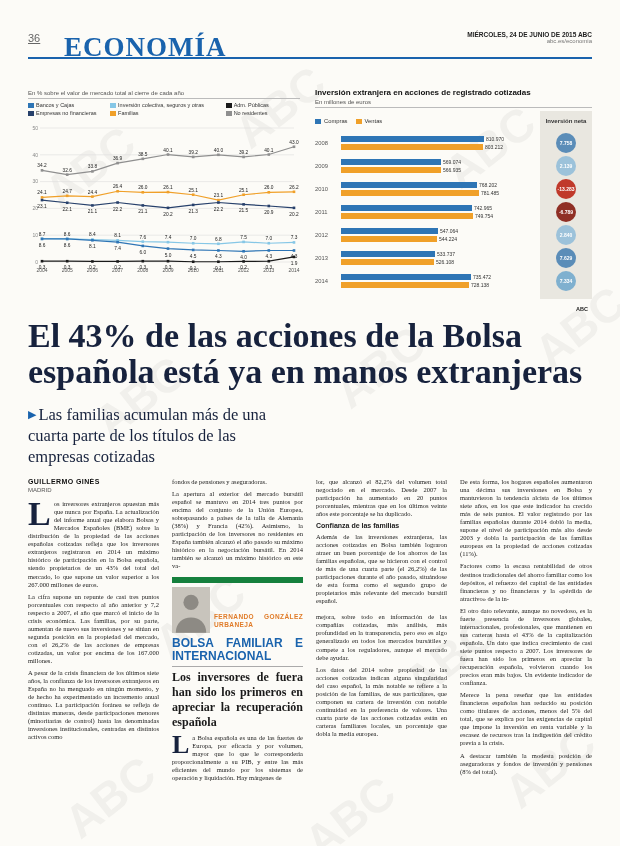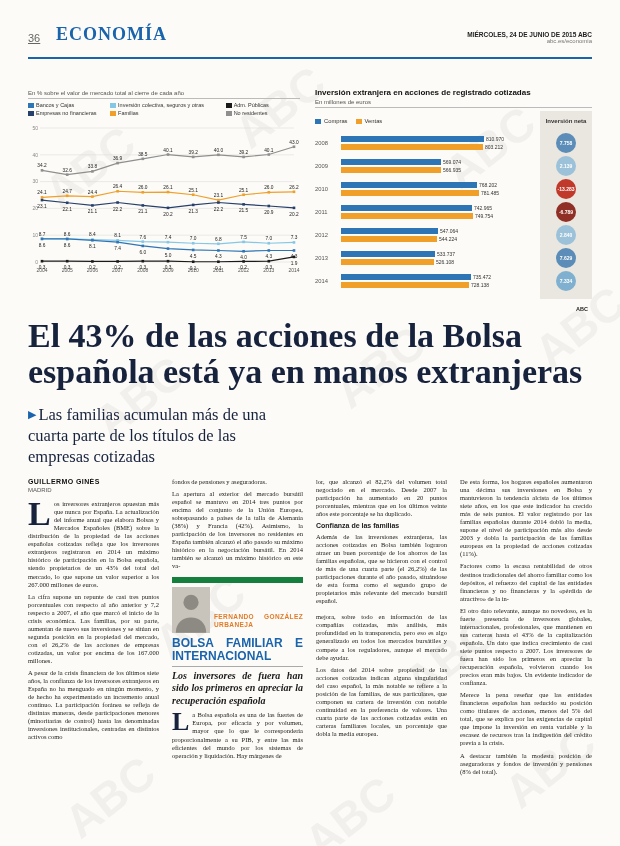--- a/index.html
+++ b/index.html
@@ -2,21 +2,21 @@
 <html><head>
 <meta charset="utf-8">
 <style>
   html,body{margin:0;padding:0;background:#e9e7e2;}
   .page{position:relative;width:620px;height:846px;margin:0 auto;background:#fcfbf7;
         font-family:"Liberation Serif",serif;color:#1a1a1a;overflow:hidden;}
   .wm{position:absolute;font:bold 46px "Liberation Sans",sans-serif;color:rgba(70,70,70,0.06);
       transform:rotate(-38deg);pointer-events:none;user-select:none;}
   
   .pageno{position:absolute;left:28px;top:32px;font:11px "Liberation Sans",sans-serif;color:#666;text-decoration:underline;}
-  .section{position:absolute;left:56px;top:24px;margin:0;font-size:18px;font-weight:bold;
+  .section{position:absolute;left:56px;top:24px;margin:8px;font-size:27px;font-weight:bold;
            color:#1a63ad;letter-spacing:1px;font-family:"Liberation Serif",serif;}
   .dateline{position:absolute;right:28px;top:31px;text-align:right;
             font-family:"Liberation Sans",sans-serif;}
   .dateline .d1{font-size:6.5px;font-weight:bold;color:#222;}
   .dateline .d2{font-size:6px;color:#777;}
   .hrule{position:absolute;left:28px;right:28px;top:57px;height:2px;background:#1a63ad;}
   
   .chart{position:absolute;top:88px;font-family:"Liberation Sans",sans-serif;}
   .chart-left{left:28px;width:272px;height:224px;}
   .chart-right{left:315px;width:277px;height:224px;}
@@ -60,21 +60,21 @@
   .dropcap.small{font-size:26px;line-height:21px;}
   .subhd{font-weight:bold;font-size:7px;margin:3px 0 2px 0;font-family:"Liberation Sans",sans-serif;}
   
   .opinion{margin-top:6px;border-top:6px solid #15803d;padding-top:4px;}
   .op-head{display:flex;gap:4px;align-items:flex-start;margin-bottom:4px;}
   .photo{width:38px;height:46px;flex:0 0 38px;background:#c8c4bc;}
   .op-author{font:bold 6.5px "Liberation Sans",sans-serif;color:#e07b28;letter-spacing:.4px;
              text-transform:uppercase;margin-top:26px;line-height:1.3;}
   .op-title{font:bold 12px "Liberation Sans",sans-serif;color:#1a63ad;line-height:1.1;margin:2px 0 3px 0;}
   .op-rule{height:1px;background:#aaa;margin:3px 0;}
-  .op-lead{font-weight:bold;font-size:10px;line-height:1.25;margin:0 0 4px 0;font-style:italic;}
+  .op-lead{font-weight:bold;font-size:12px;line-height:1.25;margin:0 0 4px 0;}
 </style>
 </head>
 <body>
 
 <div class="page">
 
   <span class="wm" style="left:40px;top:140px">ABC</span>
   <span class="wm" style="left:230px;top:80px">ABC</span>
   <span class="wm" style="left:440px;top:120px">ABC</span>
   <span class="wm" style="left:90px;top:370px">ABC</span>

